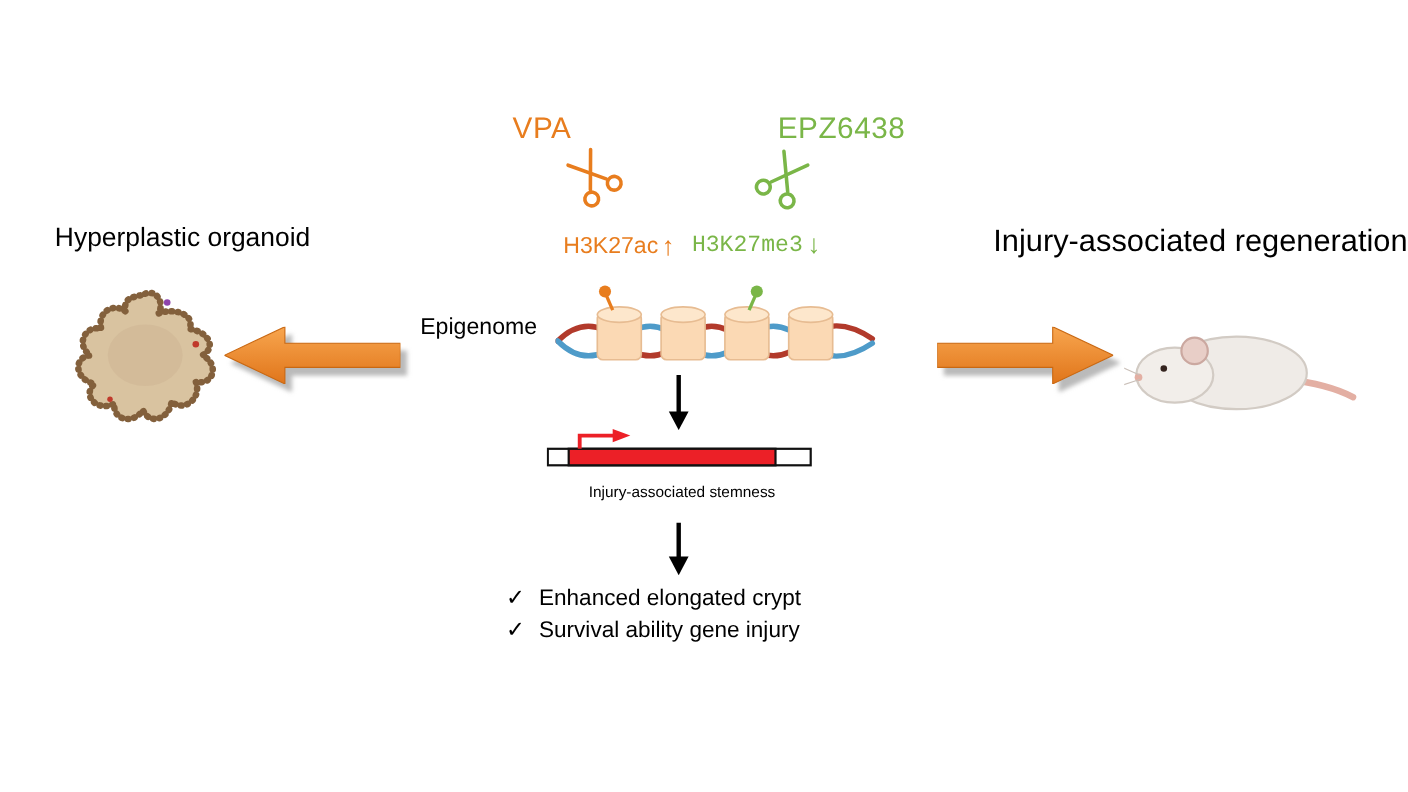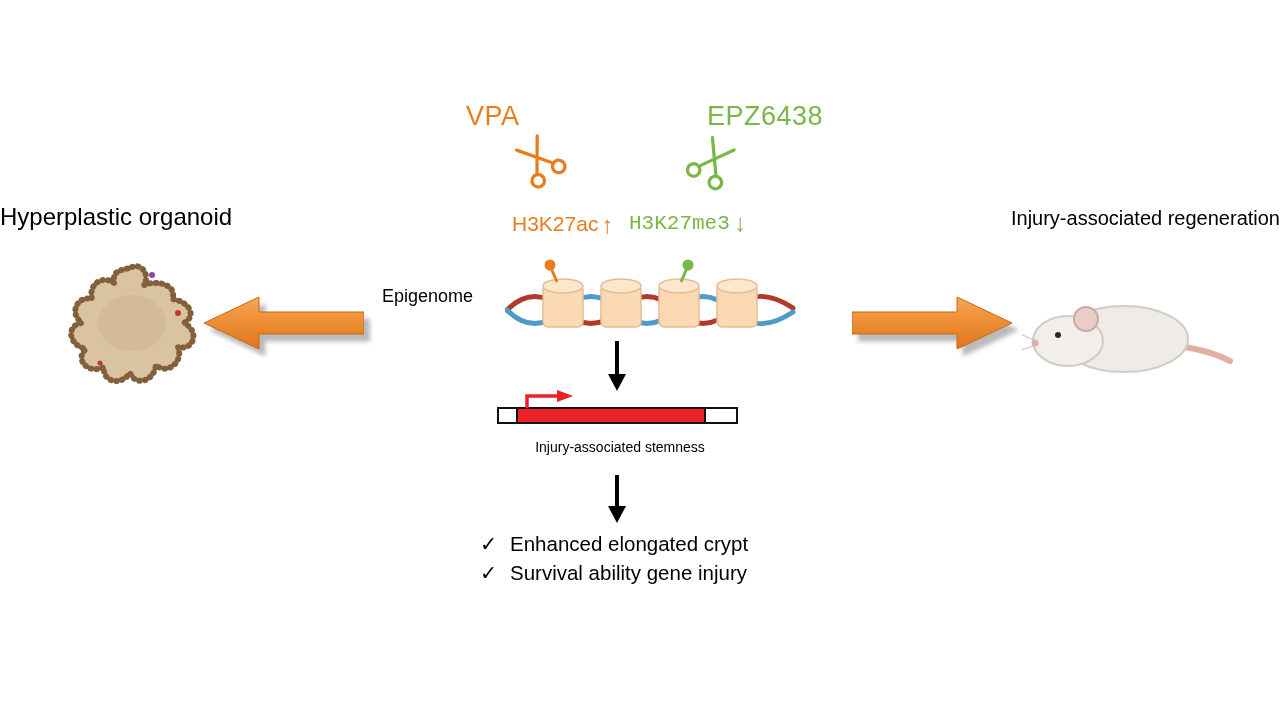--- a/index.html
+++ b/index.html
@@ -16,42 +16,42 @@
   .vpa-label       { left:466px; top:101px; font-size:27px; color:#E87D1E; letter-spacing:0.5px; }
   .epz-label       { left:707px; top:101px; font-size:27px; color:#7AB648; letter-spacing:0.5px;text-align:center; }
 
   .scissors-orange { left:516px; top:136px; transform:rotate(-35deg); }
   .scissors-green  { left:686px; top:138px; transform:rotate(30deg); }
 
   .h3k27ac-row  { left:512px; top:211px; font-size:21px; color:#E87D1E; white-space:nowrap; }
   .h3k27me3-row { left:629px; top:211px; font-size:21px; color:#7AB648; white-space:nowrap;font-family:Liberation Mono, monospace; }
   .mod-arrow { font-size:24px; font-weight:bold; vertical-align:-2px; margin-left:3px; }
 
-  .epigenome-label { left:382px; top:286px; font-size:18px; color:#000; }
+  .epigenome-label { left:382px; top:286px; font-size:21px; color:#000; }
 
   .nucleosome-wrap { left:505px; top:258px; }
 
-  .left-title  { left:0px;   top:203px; width:282px; text-align:left; font-size:24px; }
-  .right-title { left:903px; top:203px; width:377px; text-align:right; font-size:20px; line-height:31px; }
+  .left-title  { left:0px;   top:203px; width:282px; text-align:right; font-size:24px; }
+  .right-title { left:903px; top:203px; width:377px; text-align:left; font-size:28px; line-height:31px; }
 
   .arrow-left-wrap  { left:204px; top:297px; filter:drop-shadow(6px 7px 2px rgba(130,130,130,0.55)); }
   .arrow-right-wrap { left:852px; top:297px; filter:drop-shadow(6px 7px 2px rgba(130,130,130,0.55)); }
 
   .organoid-wrap { left:60px;  top:253px; }
   .mouse-wrap    { left:1022px; top:283px; }
 
   .down-arrow-1 { left:606px; top:341px; }
   .down-arrow-2 { left:606px; top:475px; }
 
   .gene-wrap { left:497px; top:388px; }
 
   .stemness-label { left:470px; top:439px; width:300px; text-align:center; font-size:14px; }
 
   .outcomes { left:460px; top:529px; font-size:20.5px; line-height:29px; }
-  .outcome-row { white-space:nowrap;margin-left:20px; }
+  .outcome-row { white-space:nowrap; }
   .outcome-check { display:inline-block; width:30px; }
 </style>
 </head>
 <body>
 
 <div class="abs vpa-label">VPA</div>
 <div class="abs epz-label">EPZ6438</div>
 
 <div class="abs scissors-orange">
   <svg width="50" height="50" viewBox="0 0 40 40">

